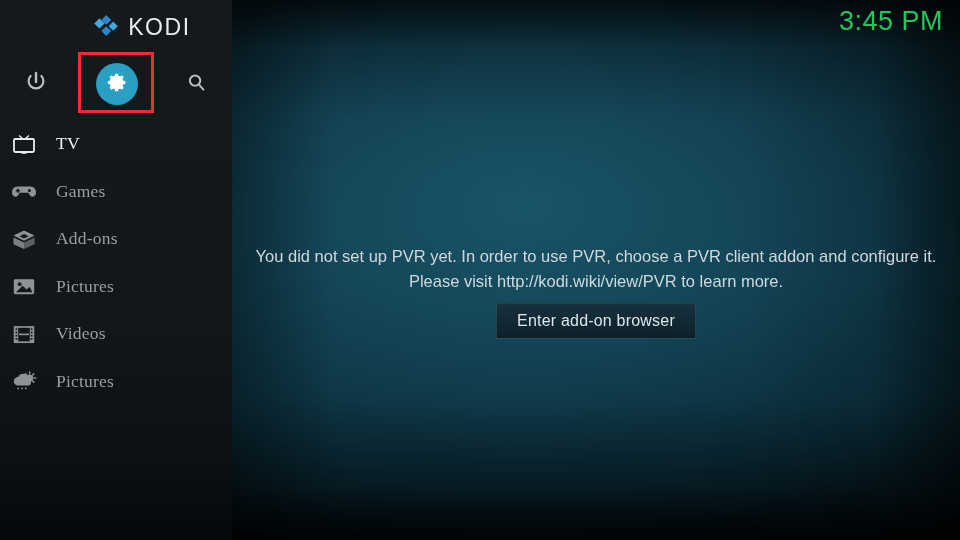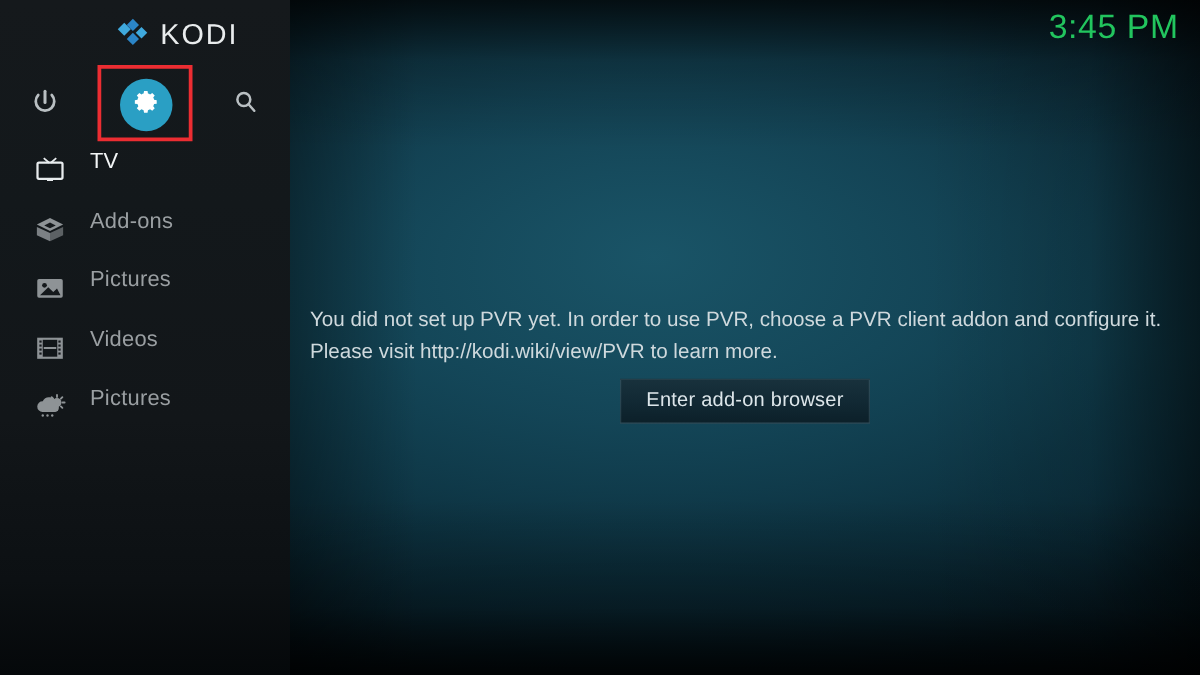--- a/index.html
+++ b/index.html
@@ -146,22 +146,24 @@
   
   .menu {
     position: absolute;
     left: 0;
     top: 120px;
     width: 232px;
   }
   .menu-item {
     height: 47.5px;
     display: flex;
-    padding-left: 24px;
+    align-items: center;
+    padding-left: 8px;
     box-sizing: border-box;
+    font-family: Liberation Serif, serif;
   }
   .menu-icon {
     width: 32px;
     height: 30px;
     flex: none;
     display: flex;
     align-items: center;
     justify-content: center;
     margin-right: 16px;
   }
@@ -183,20 +185,21 @@
     letter-spacing: 0.5px;
     line-height: 1.2;
   }
 
   
   .message {
     position: absolute;
     left: 248px;
     top: 244px;
     width: 696px;
+    text-align: center;
     font-size: 16.5px;
     line-height: 25px;
     color: #cfd9dd;
   }
 
   .btn-row {
     position: absolute;
     left: 232px;
     top: 303px;
     width: 728px;
@@ -282,20 +285,30 @@
           <svg viewBox="0 0 28 26" width="28" height="26">
             <path d="M9 4.5 L13.3 8.2 M19 4.5 L14.7 8.2" stroke="#e8ecee" stroke-width="1.4" fill="none"></path>
             <rect x="4" y="8" width="20" height="13" rx="1.2" stroke="#e8ecee" stroke-width="1.8" fill="none"></rect>
             <rect x="11.6" y="21" width="4.8" height="1.8" fill="#e8ecee"></rect>
           </svg>
         </span>
         <span class="menu-label">TV</span>
       </div>
 
 
+      <div class="menu-item">
+        <span class="menu-icon">
+          <svg viewBox="0 0 28 26" width="28" height="26">
+            <path d="M7.5 8.5 h13 a5.5 5.5 0 0 1 5.5 5.5 v1.2 a3.4 3.4 0 0 1-6.3 1.8 l-1.3-2.2 h-8.8 l-1.3 2.2 A3.4 3.4 0 0 1 2 15.2 V14 A5.5 5.5 0 0 1 7.5 8.5 z" fill="#8e9396"></path>
+            <path d="M7.9 11.2 v3.0 M6.4 12.7 h3.0" stroke="#15191c" stroke-width="1.5" stroke-linecap="round"></path>
+            <circle cx="19.4" cy="12.6" r="1.5" fill="#15191c"></circle>
+          </svg>
+        </span>
+        <span class="menu-label">Games</span>
+      </div>
 
       <div class="menu-item">
         <span class="menu-icon">
           <svg viewBox="0 0 28 26" width="28" height="26">
             <polygon points="14,4.4 24.5,9.6 14,14.8 3.5,9.6" fill="#8e9396"></polygon>
             <polygon points="14,8.0 18.6,10.3 14,12.6 9.4,10.3" fill="#15191c"></polygon>
             <path d="M3.5 11.6 v6.6 L14 23.0 v-6.6 z" fill="#8e9396" opacity="0.85"></path>
             <path d="M24.5 11.6 v6.6 L14 23.0 v-6.6 z" fill="#8e9396" opacity="0.6"></path>
           </svg>
         </span>

